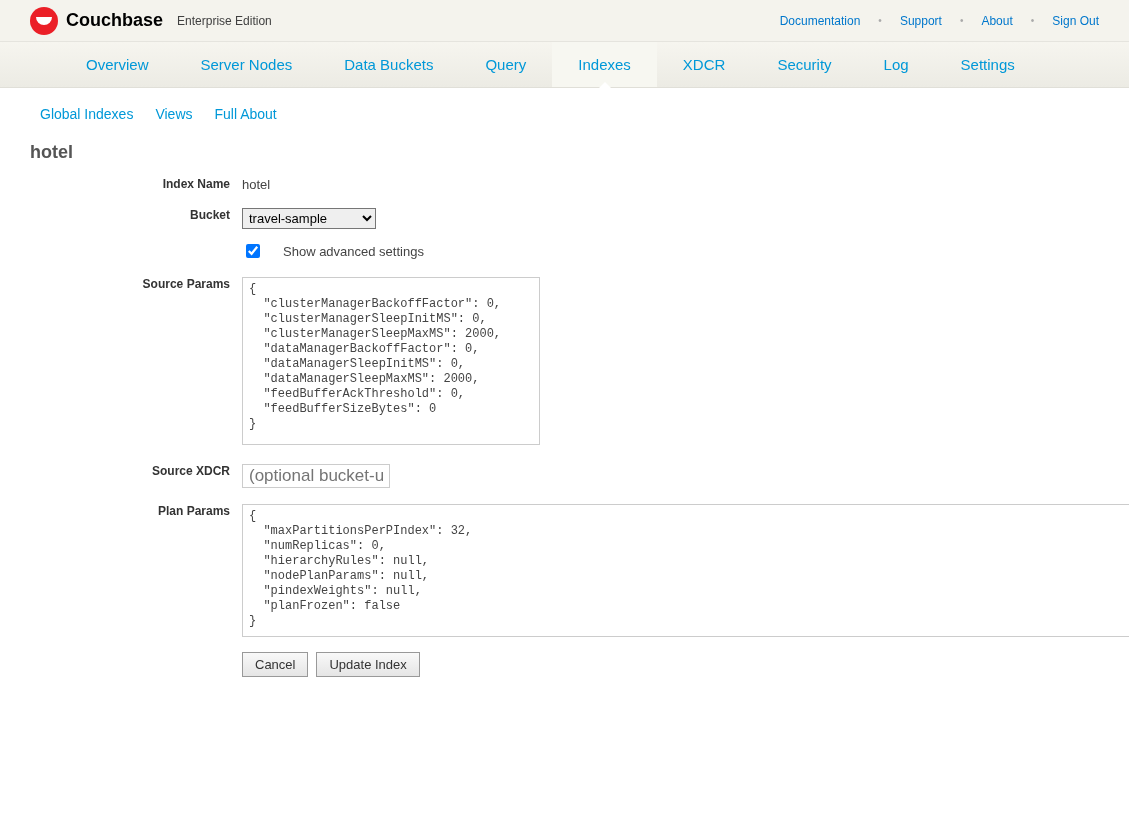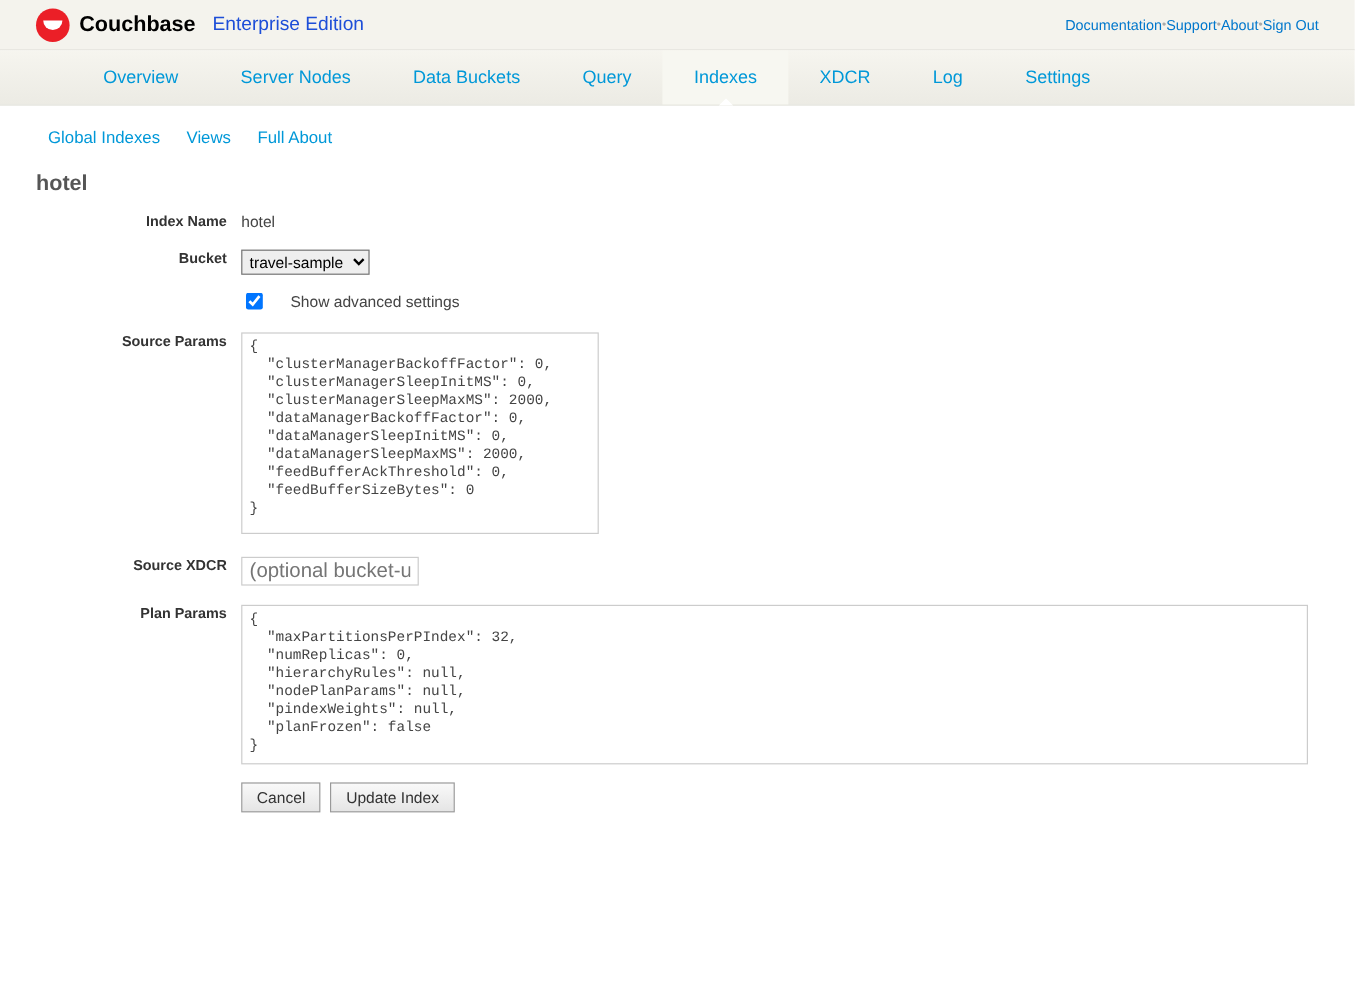--- a/index.html
+++ b/index.html
@@ -39,29 +39,29 @@
     height: 8px;
     background: #fff;
     border-radius: 0 0 8px 8px;
   }
   .brand {
     font-size: 18px;
     font-weight: bold;
     color: #000;
   }
   .edition {
-    font-size: 16px;
-    color: #1d4ed8;
+    font-size: 12px;
+    color: #404040;
     margin-left: 6px;
   }
   .top-links {
     margin-left: auto;
     display: flex;
     align-items: center;
-    gap: 0;
+    gap: 18px;
     font-size: 12px;
   }
   .top-links a {
     color: #0077cc;
     text-decoration: none;
   }
   .dot {
     color: #aaa;
     font-size: 10px;
   }
@@ -110,20 +110,21 @@
     cursor: pointer;
   }
   .page-title {
     padding: 8px 0 10px 30px;
     font-size: 18px;
     color: #555;
     font-weight: bold;
   }
   .form-area {
     padding: 0 30px 40px 16px;
+    margin-left: 41px;
   }
   .row {
     display: flex;
     align-items: flex-start;
     margin-bottom: 12px;
   }
   .lbl {
     width: 185px;
     min-width: 185px;
     text-align: right;
@@ -135,21 +136,21 @@
   }
   .val {
     flex: 1;
     font-size: 13px;
     color: #444;
     padding-top: 4px;
   }
   select {
     font-size: 13px;
     padding: 1px 2px;
-    width: 107px;
+    width: 134px;
     height: 21px;
     background: #efefef;
     border: 1px solid #767676;
   }
   .expand-list {
     margin-left: 185px;
     margin-top: 4px;
   }
   .expand-item {
     display: flex;
@@ -241,20 +242,21 @@
   </div>
 </div>
 
 <div class="main-nav">
   <a class="nav-item">Overview</a>
   <a class="nav-item">Server Nodes</a>
   <a class="nav-item">Data Buckets</a>
   <a class="nav-item">Query</a>
   <a class="nav-item active">Indexes</a>
   <a class="nav-item">XDCR</a>
+  <a class="nav-item">Security</a>
   <a class="nav-item">Log</a>
   <a class="nav-item">Settings</a>
 </div>
 
 <div class="sub-nav">
   <a>Global Indexes</a>
   <a>Views</a>
   <a>Full About</a>
 </div>
 

